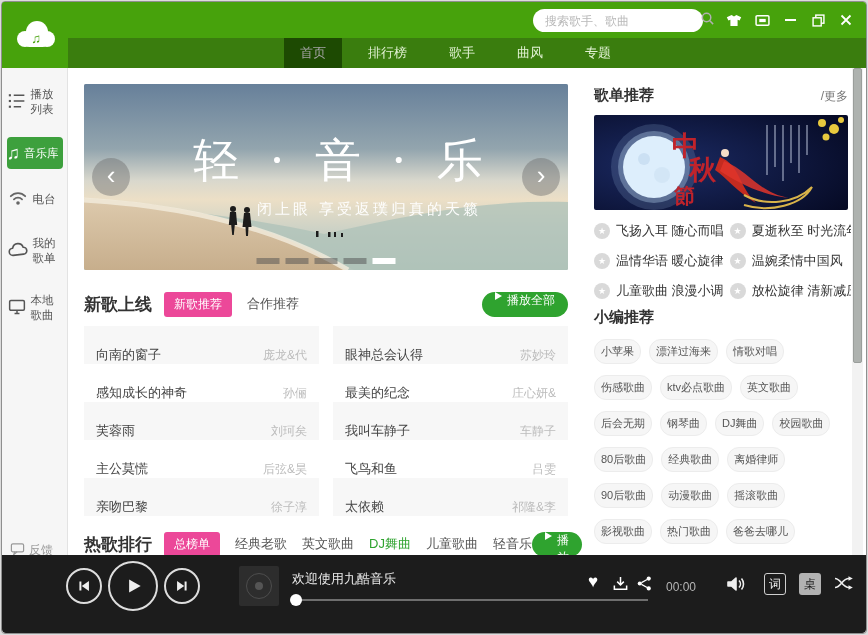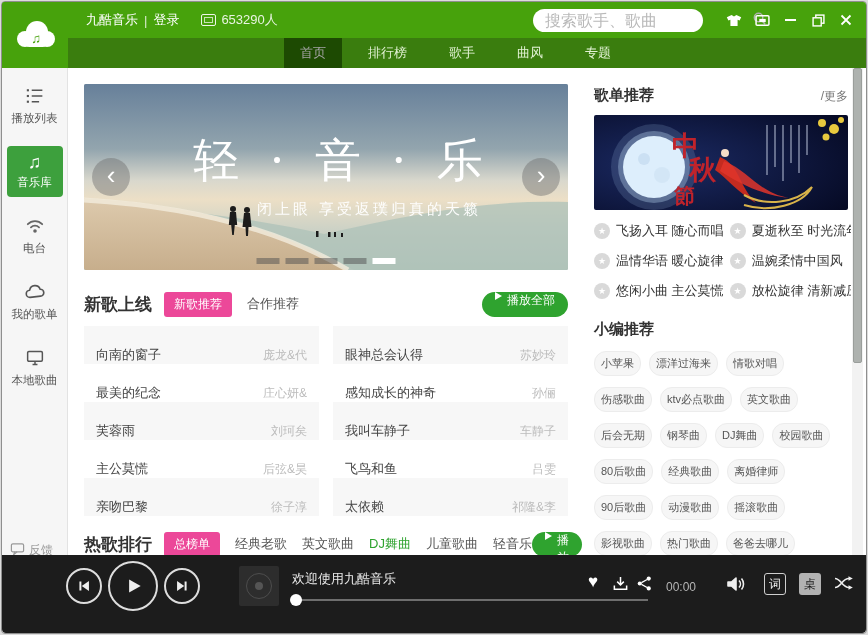--- a/index.html
+++ b/index.html
@@ -10,34 +10,34 @@
   
   .topbar { position:absolute; left:0; top:0; width:100%; height:36px; background:#47a20c; z-index:6; display:flex; align-items:center; }
   .logo { position:absolute; left:0; top:0; width:66px; height:66px; background:#47a20c; z-index:7; display:flex; align-items:center; justify-content:center; }
   .brand-group { margin-left:84px; display:flex; align-items:center; gap:6px; color:#fff; font-size:13px; }
   .brand-sep { opacity:.8; }
   .login-link { color:#fff; cursor:pointer; }
   .online { display:flex; align-items:center; gap:5px; margin-left:16px; color:rgba(255,255,255,.88); font-size:13px; }
   .tv-ico { width:15px; height:12px; border:1.5px solid rgba(255,255,255,.9); border-radius:2px; position:relative; }
   .tv-ico::after { content:""; position:absolute; left:2px; top:2px; right:2px; bottom:2px; border:1px solid rgba(255,255,255,.7); }
   .search-wrap { position:absolute; left:531px; top:7px; width:170px; height:23px; background:#fff; border-radius:12px; display:flex; align-items:center; padding:0 8px 0 12px; }
-  .search-wrap input { border:none; outline:none; flex:1; font-size:16px; color:#555; background:transparent; font-family:inherit; }
+  .search-wrap input { border:none; outline:none; flex:1; font-size:12px; color:#555; background:transparent; font-family:inherit; }
   .search-wrap input::placeholder { color:#b9b9b9; }
   .win-controls { position:absolute; right:12px; top:0; height:36px; display:flex; align-items:center; gap:12px; }
   .wc { width:16px; height:16px; display:flex; align-items:center; justify-content:center; cursor:pointer; }
   .min-bar { width:11px; height:2px; background:#fff; }
 
   
   .navbar { position:absolute; left:66px; top:36px; right:0; height:30px; background:#3a7d0e; z-index:5; display:flex; padding-left:216px; }
   .tab { height:30px; line-height:30px; padding:0 16px; margin-right:10px; color:#e2f2d4; font-size:13px; cursor:pointer; white-space:nowrap; }
   .tab.active { background:#1d4a02; color:#a3a3a3; }
 
   
   .sidebar { position:absolute; left:0; top:66px; width:66px; bottom:62px; background:#f6f6f6; border-right:1px solid #e3e3e3; z-index:4; display:flex; flex-direction:column; align-items:center; padding-top:12px; gap:13px; }
-  .side-item { width:56px; display:flex; flex-direction:column; align-items:center; gap:4px; color:#555; font-size:11.5px; padding:7px 0; cursor:pointer; border-radius:4px; }
+  .side-item { width:56px; display:flex; flex-direction:row; align-items:center; gap:4px; color:#555; font-size:11.5px; padding:7px 0; cursor:pointer; border-radius:4px; }
   .side-item.active { background:#3da03d; color:#fff; }
   .side-item.active .note-glyph { color:#fff; }
   .note-glyph { font-size:18px; line-height:18px; color:#555; }
   .feedback { position:absolute; left:8px; bottom:74px; display:flex; align-items:center; gap:4px; color:#999; font-size:12px; cursor:pointer; z-index:4; }
 
   
   .content { position:absolute; left:67px; top:66px; right:15px; bottom:62px; background:#fff; overflow:hidden; padding-left:15px; }
   .cols { display:flex; gap:26px; padding-top:16px; }
   .col-left { width:484px; flex:none; }
   .col-right { width:254px; flex:none; }
@@ -104,29 +104,20 @@
   .lyric { left:762px; border:1px solid #cfcfcf; color:#eee; }
   .desk { left:797px; background:#b2b2b2; color:#1c1c1c; }
   .shuffle { left:832px; }
 </style>
 </head>
 <body>
 
 <div class="window">
 
   <div class="topbar">
-    <div class="brand-group">
-      <span>九酷音乐</span>
-      <span class="brand-sep">|</span>
-      <span class="login-link">登录</span>
-      <span class="online">
-        <span class="tv-ico"></span>
-        <span>653290人</span>
-      </span>
-    </div>
     <div class="search-wrap">
       <input type="text" placeholder="搜索歌手、歌曲" style="">
       <span>
         <svg width="15" height="15" viewBox="0 0 16 16" fill="none" stroke="#b0b0b0" stroke-width="1.6">
             <circle cx="7" cy="7" r="4.5"></circle>
             <path d="M10.5 10.5 L14 14"></path>
           </svg>
       </span>
     </div>
     <div class="win-controls">
@@ -297,26 +288,26 @@
                 <span class="song-title">向南的窗子</span>
                 <span class="song-artist">庞龙&amp;代</span>
               </div>
             <div class="song-cell">
                 <span class="song-title">眼神总会认得</span>
                 <span class="song-artist">苏妙玲</span>
               </div>
           </div>
           <div class="song-row">
             <div class="song-cell">
+                <span class="song-title">感知成长的神奇</span>
+                <span class="song-artist">孙俪</span>
+              </div>
+            <div class="song-cell">
                 <span class="song-title">最美的纪念</span>
                 <span class="song-artist">庄心妍&amp;</span>
-              </div>
-            <div class="song-cell">
-                <span class="song-title">感知成长的神奇</span>
-                <span class="song-artist">孙俪</span>
               </div>
           </div>
           <div class="song-row striped">
             <div class="song-cell">
                 <span class="song-title">芙蓉雨</span>
                 <span class="song-artist">刘珂矣</span>
               </div>
             <div class="song-cell">
                 <span class="song-title">我叫车静子</span>
                 <span class="song-artist">车静子</span>
@@ -421,29 +412,29 @@
           <span class="pl-item">
               <span class="star-badge">★</span>
               <span>温情华语 暖心旋律</span>
             </span>
           <span class="pl-item">
               <span class="star-badge">★</span>
               <span>温婉柔情中国风</span>
             </span>
           <span class="pl-item">
               <span class="star-badge">★</span>
-              <span>悠闲小曲 主公莫慌</span>
+              <span>儿童歌曲 浪漫小调</span>
             </span>
           <span class="pl-item">
               <span class="star-badge">★</span>
               <span>放松旋律 清新减压</span>
             </span>
         </div>
 
-        <div class="side-head" style="margin-top:20px;">
+        <div class="side-head" style="margin-top:8px;">
           <h3>小编推荐</h3>
         </div>
         <div class="tag-wrap">
           <span class="tag">小苹果</span>
           <span class="tag">漂洋过海来</span>
           <span class="tag">情歌对唱</span>
           <span class="tag">伤感歌曲</span>
           <span class="tag">ktv必点歌曲</span>
           <span class="tag">英文歌曲</span>
           <span class="tag">后会无期</span>

